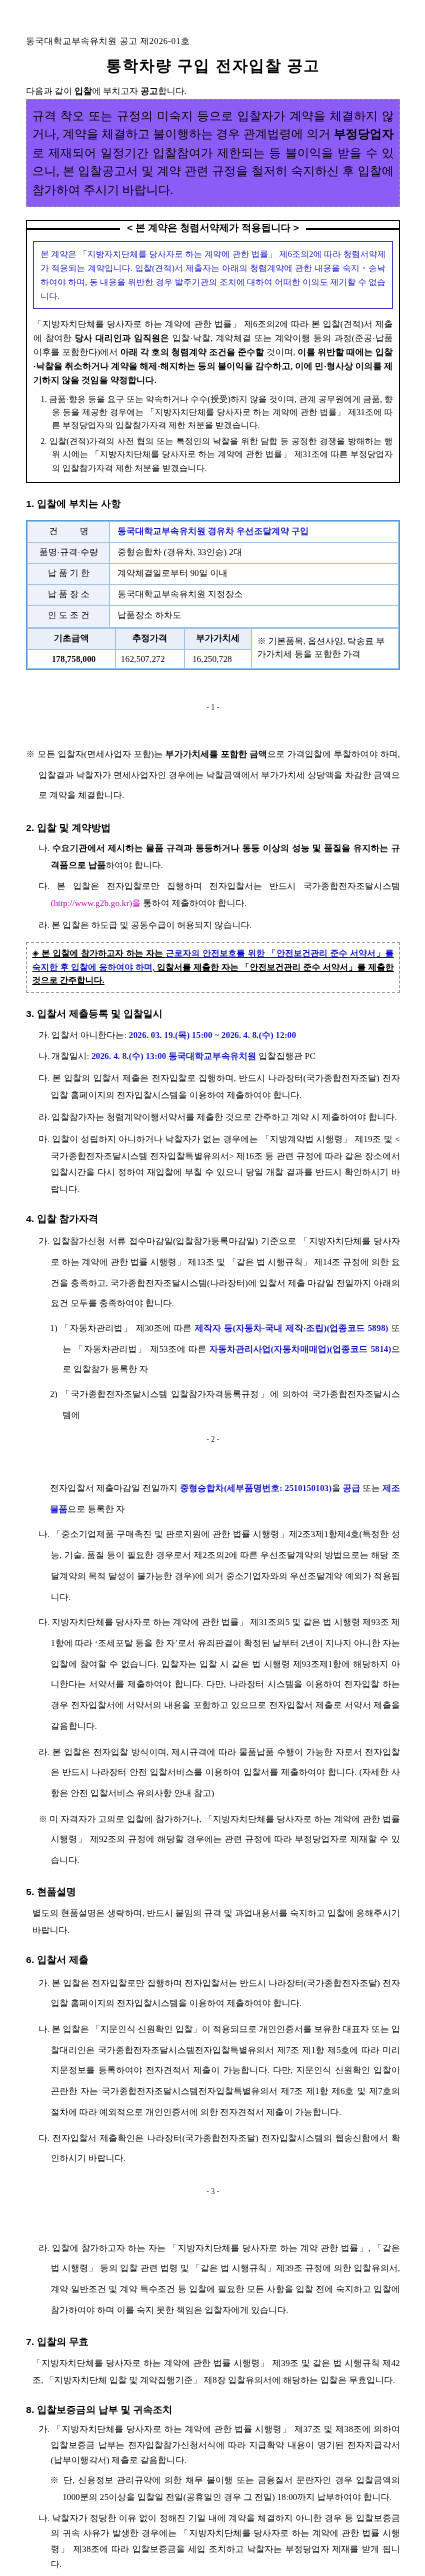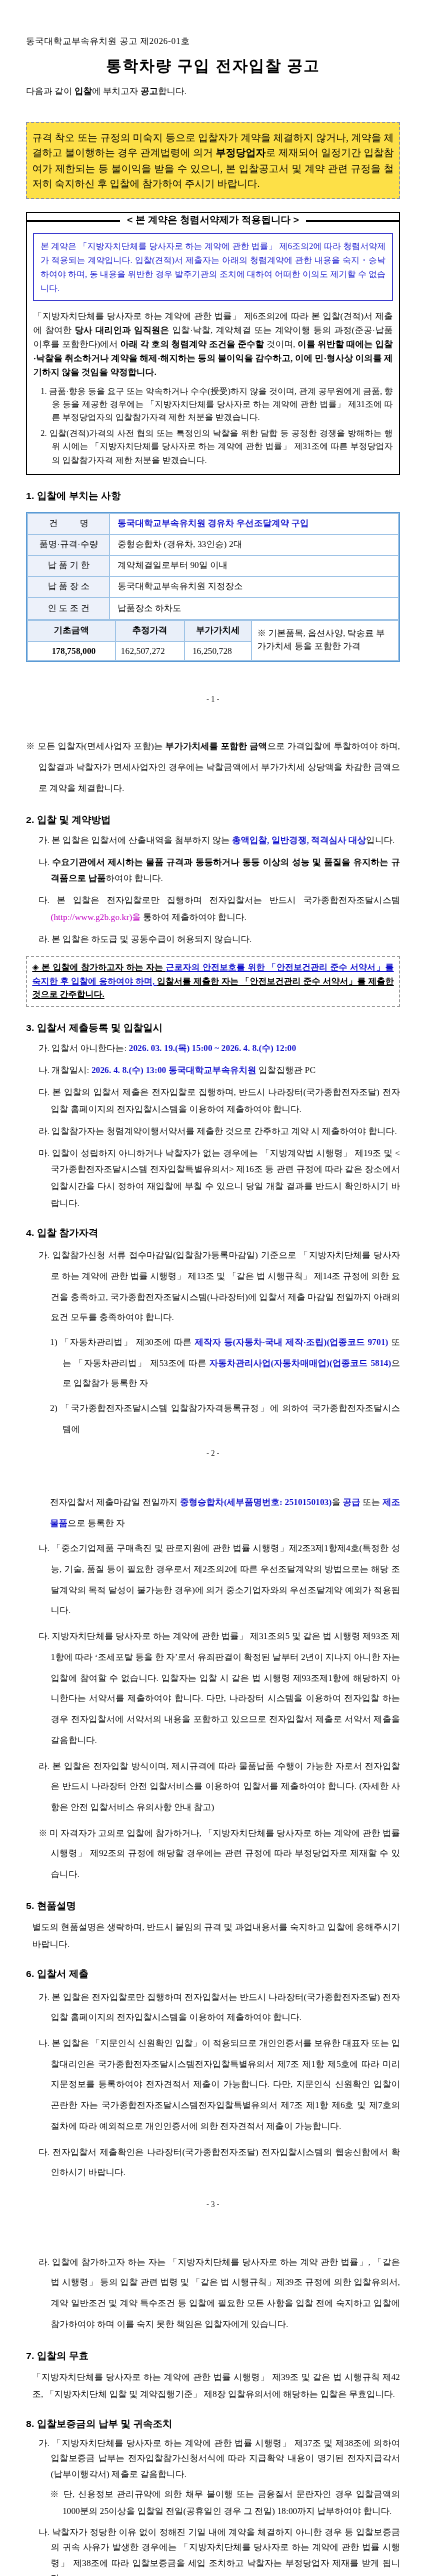--- a/index.html
+++ b/index.html
@@ -14,22 +14,22 @@
   }
   .inner{padding:36px 26px 0 26px;}
   .b{font-weight:bold;}
   .u{text-decoration:underline;}
   .blue{color:#1515cd;}
   .mag{color:#c000c0;}
   .notice-no{font-size:8.8px;letter-spacing:0.3px;}
   .doc-title{margin-top:8.2px;text-align:center;font-size:15.5px;font-weight:bold;letter-spacing:1px;font-family:"Liberation Sans","DejaVu Sans",sans-serif;}
   .intro{margin-top:9.3px;font-size:8.8px;}
   .warn-box{
-    margin-top:24px;border:1px dashed #8a90a8;background:#fde047;
-    padding:6.2px 5.2px;line-height:1.55;text-align:justify;font-size:10px;
+    margin-top:1px;border:1px dashed #8a90a8;background:#8b5cf6;
+    padding:6.2px 5.2px;line-height:1.55;text-align:justify;font-size:12px;
   }
   .pledge-box{margin-top:13.4px;border:1.5px solid #000;padding:0 6.2px 7.2px 6.2px;}
   .pledge-head-row{display:flex;align-items:center;margin:-1px -6.2px 0 -6.2px;}
   .pledge-head-row .rule{flex:1;height:1.5px;background:#000;}
   .pledge-head{padding:2.1px 7.2px;font-size:9.8px;font-weight:bold;white-space:nowrap;font-family:"Liberation Sans","DejaVu Sans",sans-serif;}
   .pledge-inner{border:0.8px solid #3b3bd0;margin-top:3.1px;padding:5.2px 6.2px;line-height:1.65;color:#1515cd;text-align:justify;font-size:8.5px;}
   .pledge-body{margin-top:8.2px;line-height:1.6;text-align:justify;font-size:8.8px;}
   .pledge-items{margin-top:5.2px;}
   .pledge-item{margin:3.1px 0 0 7.2px;padding-left:11.3px;text-indent:-11.3px;line-height:1.55;text-align:justify;font-size:8.5px;}
   .sec-title{margin-top:15.5px;font-size:9.8px;font-weight:bold;font-family:"Liberation Sans","DejaVu Sans",sans-serif;}
@@ -128,37 +128,36 @@
       </table>
     </div>
 
     <div class="sp" style="height:33px;"></div>
     <div class="pagemark">- 1 -</div>
     <div class="sp" style="height:27px;"></div>
 
     <div class="item wide" style="margin-left:0;"><span>※ 모든 입찰자(면세사업자 포함)는 </span><span class="b">부가가치세를 포함한 금액</span><span>으로 가격입찰에 투찰하여야 하며, 입찰결과 낙찰자가 면세사업자인 경우에는 낙찰금액에서 부가가치세 상당액을 차감한 금액으로 계약을 체결합니다.</span></div>
 
     <div class="sec-title">2. 입찰 및 계약방법</div>
-    <div class="item"><span>가. 본 입찰은 입찰서에 산출내역을 첨부하지 않는 </span><span class="blue b">총액입찰, 일반경쟁, 적격심사 대상</span><span>입니다.</span></div>
     <div class="item"><span>나. </span><span class="b">수요기관에서 제시하는 물품 규격과 동등하거나 동등 이상의 성능 및 품질을 유지하는 규격품으로 납품</span><span>하여야 합니다.</span></div>
     <div class="item"><span>다. 본 입찰은 전자입찰로만 집행하며 전자입찰서는 반드시 국가종합전자조달시스템 </span><span class="mag">(http://www.g2b.go.kr)을</span><span> 통하여 제출하여야 합니다.</span></div>
     <div class="item"><span>라. 본 입찰은 하도급 및 공동수급이 허용되지 않습니다.</span></div>
 
     <div class="safety-box"><span class="b u">◈ 본 입찰에 참가하고자 하는 자는 </span><span class="blue b u">근로자의 안전보호를 위한 「안전보건관리 준수 서약서」를 숙지한 후 입찰에 응하여야 하며, </span><span class="b u">입찰서를 제출한 자는 「안전보건관리 준수 서약서」를 </span><span class="b u">제출한 것으로 간주합니다.</span></div>
 
     <div class="sec-title">3. 입찰서 제출등록 및 입찰일시</div>
     <div class="item"><span>가. 입찰서 아니한다는: </span><span class="blue b">2026. 03. 19.(목) 15:00 ~ 2026. 4. 8.(수) 12:00</span></div>
     <div class="item"><span>나. 개찰일시: </span><span class="blue b">2026. 4. 8.(수) 13:00 동국대학교부속유치원</span><span> 입찰집행관 PC</span></div>
     <div class="item"><span>다. 본 입찰의 입찰서 제출은 전자입찰로 집행하며, 반드시 나라장터(국가종합전자조달) 전자입찰 홈페이지의 전자입찰시스템을 이용하여 제출하여야 합니다.</span></div>
     <div class="item"><span>라. 입찰참가자는 청렴계약이행서약서를 제출한 것으로 간주하고 계약 시 제출하여야 합니다.</span></div>
     <div class="item"><span>마. 입찰이 성립하지 아니하거나 낙찰자가 없는 경우에는 「지방계약법 시행령」 제19조 및 &lt;국가종합전자조달시스템 전자입찰특별유의서&gt; 제16조 등 관련 규정에 따라 같은 장소에서 입찰시간을 다시 정하여 재입찰에 부칠 수 있으니 당일 개찰 결과를 반드시 확인하시기 바랍니다.</span></div>
 
     <div class="sec-title">4. 입찰 참가자격</div>
     <div class="item wide"><span>가. 입찰참가신청 서류 접수마감일(입찰참가등록마감일) 기준으로 「지방자치단체를 당사자로 하는 계약에 관한 법률 시행령」 제13조 및 「같은 법 시행규칙」 제14조 규정에 의한 요건을 충족하고, 국가종합전자조달시스템(나라장터)에 입찰서 제출 마감일 전일까지 아래의 요건 모두를 충족하여야 합니다.</span></div>
-    <div class="subitem wide"><span>1) 「자동차관리법」 제30조에 따른 </span><span class="blue b">제작자 등(자동차-국내 제작·조립)(업종코드 9701)</span><span> 또는 「자동차관리법」 제53조에 따른 </span><span class="blue b">자동차관리사업(자동차매매업)(업종코드 5814)</span><span>으로 입찰참가 등록한 자</span></div>
+    <div class="subitem wide"><span>1) 「자동차관리법」 제30조에 따른 </span><span class="blue b">제작자 등(자동차-국내 제작·조립)(업종코드 5898)</span><span> 또는 「자동차관리법」 제53조에 따른 </span><span class="blue b">자동차관리사업(자동차매매업)(업종코드 5814)</span><span>으로 입찰참가 등록한 자</span></div>
     <div class="subitem wide"><span>2) 「국가종합전자조달시스템 입찰참가자격등록규정」에 의하여 국가종합전자조달시스템에</span></div>
 
     <div class="sp" style="height:9.3px;"></div>
     <div class="pagemark">- 2 -</div>
     <div class="sp" style="height:30px;"></div>
 
     <div class="subitem wide cont"><span>전자입찰서 제출마감일 전일까지 </span><span class="blue b">중형승합차(세부품명번호: 2510150103)</span><span>을 </span><span class="blue b">공급</span><span> 또는 </span><span class="blue b">제조 물품</span><span>으로 등록한 자</span></div>
     <div class="item wide"><span>나. 「중소기업제품 구매촉진 및 판로지원에 관한 법률 시행령」제2조3제1항제4호(특정한 성능, 기술, 품질 등이 필요한 경우로서 제2조의2에 따른 우선조달계약의 방법으로는 해당 조달계약의 목적 달성이 불가능한 경우)에 의거 중소기업자와의 우선조달계약 예외가 적용됩니다.</span></div>
     <div class="item wide"><span>다. 지방자치단체를 당사자로 하는 계약에 관한 법률」 제31조의5 및 같은 법 시행령 제93조 제1항에 따라 ‘조세포탈 등을 한 자’로서 유죄판결이 확정된 날부터 2년이 지나지 아니한 자는 입찰에 참여할 수 없습니다. 입찰자는 입찰 시 같은 법 시행령 제93조제1항에 해당하지 아니한다는 서약서를 제출하여야 합니다. 다만, 나라장터 시스템을 이용하여 전자입찰 하는 경우 전자입찰서에 서약서의 내용을 포함하고 있으므로 전자입찰서 제출로 서약서 제출을 갈음합니다.</span></div>
     <div class="item wide"><span>라. 본 입찰은 전자입찰 방식이며, 제시규격에 따라 물품납품 수행이 가능한 자로서 전자입찰은 반드시 나라장터 안전 입찰서비스를 이용하여 입찰서를 제출하여야 합니다. (자세한 사항은 안전 입찰서비스 유의사항 안내 참고)</span></div>

